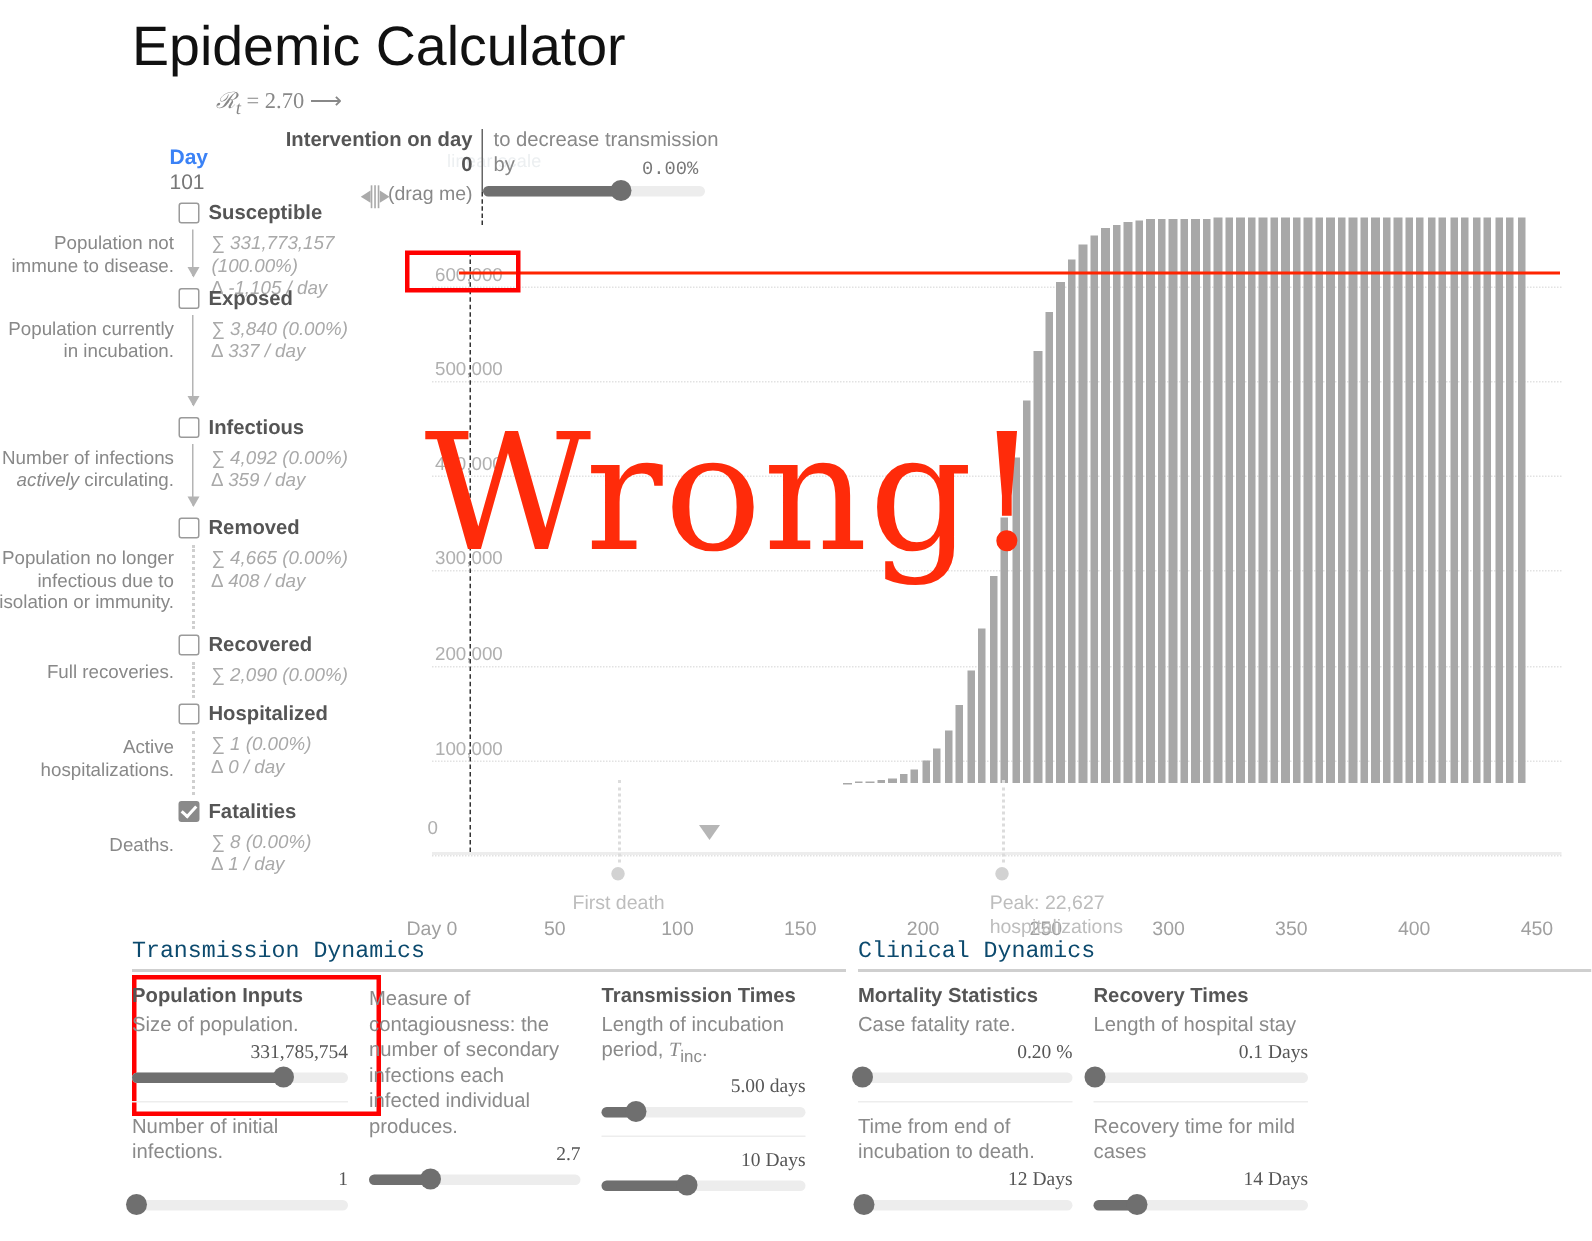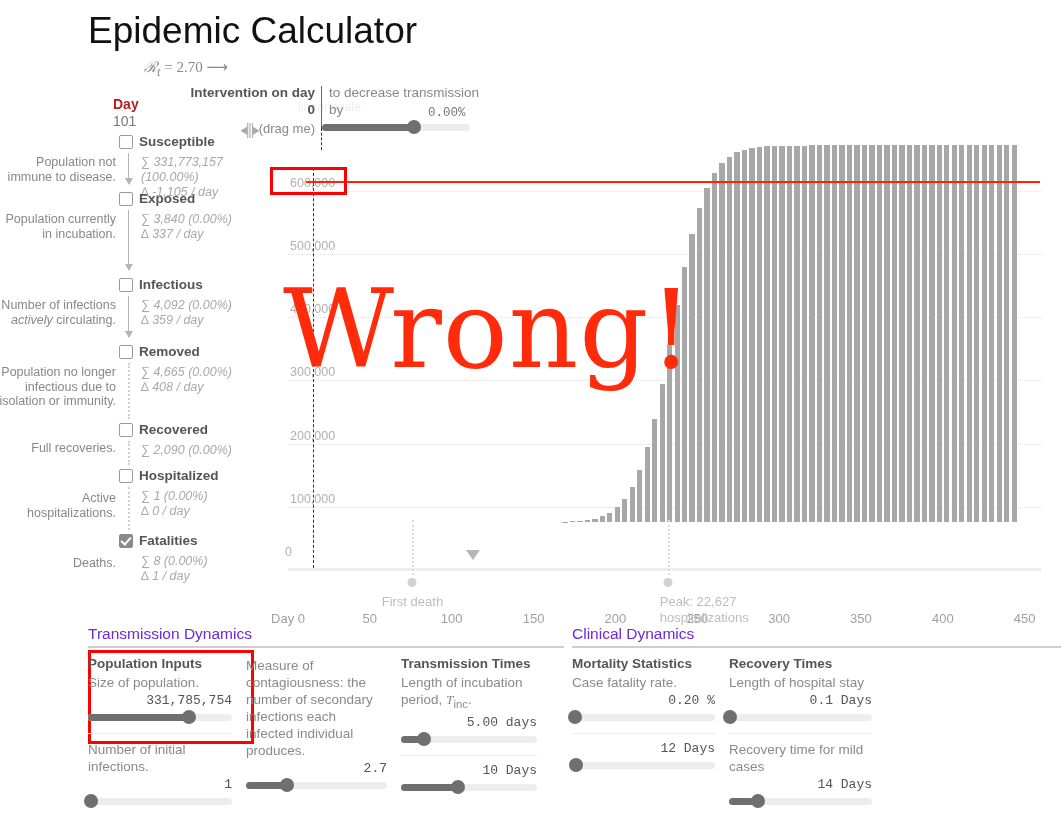--- a/index.html
+++ b/index.html
@@ -75,21 +75,21 @@
     background:#6f6f6f;transform:translateX(-7px);
   }
   #int-slider{position:absolute;left:322px;top:120px;width:148px;}
   #int-value{
     position:absolute;left:428px;top:106px;font-size:12.5px;color:#777;
     font-family:"Liberation Mono", monospace;
   }
 
   
   #compartments{position:absolute;left:0;top:96px;width:268px;}
-  .day-label{position:absolute;left:113px;top:0;font-size:14px;font-weight:bold;color:#b91c1c;}
+  .day-label{position:absolute;left:113px;top:0;font-size:14px;font-weight:bold;color:#3b82f6;}
   .day-value{position:absolute;left:113px;top:17px;font-size:14px;color:#777;}
 
   .crow{position:absolute;left:0;width:268px;}
   .cdesc{
     position:absolute;right:152px;width:118px;text-align:right;
     font-size:12.5px;line-height:14.5px;color:#888;
   }
   .cdesc em{text-align:right;}
   .cbox{
     position:absolute;left:119px;width:14px;height:14px;
@@ -179,33 +179,33 @@
   }
 
   
   .annot-box{position:absolute;border:3px solid #ff0000;box-sizing:border-box;}
   #annot-y{left:270px;top:167px;width:77px;height:28px;}
   #annot-pop{left:88px;top:650px;width:166px;height:94px;}
 
   
   .panel{position:absolute;top:624px;}
   .panel-title{
-    font-size:15.5px;color:#6d28d9;line-height:20px;
+    font-size:15.5px;color:#0c4a6e;line-height:20px;font-family:Liberation Mono, monospace;
   }
   .panel-rule{
     margin-top:2px;height:0;border-top:2px solid #cfcfcf;
   }
   .cols{display:flex;margin-top:7px;}
   .col{padding-right:14px;box-sizing:border-box;}
   .col-head{font-size:13.5px;font-weight:bold;color:#555;line-height:17px;}
   .col-head .serif{font-family:"Liberation Serif", serif;font-style:italic;font-weight:normal;}
   .col-desc{font-size:13.5px;color:#8a8a8a;line-height:17px;margin-top:2px;}
   .col-desc .serif{font-family:"Liberation Serif", serif;font-style:italic;}
   .val{
-    font-family:Liberation Mono, monospace;font-size:13px;color:#555;
+    font-family:Liberation Serif, serif;font-size:13px;color:#555;
     text-align:right;margin-top:2px;
   }
   .hr-light{height:0;border-top:1px solid #ededed;margin:9px 0 7px 0;}
   .ctl{margin-top:2px;}
 
   #panel-left{left:88px;width:476px;}
   #panel-right{left:572px;width:489px;}
   #panel-left .col:nth-child(1){width:158px;}
   #panel-left .col:nth-child(2){width:155px;}
   #panel-left .col:nth-child(3){width:150px;}
@@ -467,20 +467,21 @@
         <div class="col">
           <div class="col-head">Mortality Statistics</div>
           <div class="col-desc">Case fatality rate.</div>
           <div class="val">0.20 %</div>
           <div class="slider ctl">
             <div class="track"></div>
             <div class="fill" style="width:2%"></div>
             <div class="knob" style="left:2%"></div>
           </div>
           <div class="hr-light"></div>
+          <div class="col-desc">Time from end of incubation to death.</div>
           <div class="val">12 Days</div>
           <div class="slider ctl">
             <div class="track"></div>
             <div class="fill" style="width:3%"></div>
             <div class="knob" style="left:3%"></div>
           </div>
         </div>
         <div class="col">
           <div class="col-head">Recovery Times</div>
           <div class="col-desc">Length of hospital stay</div>

